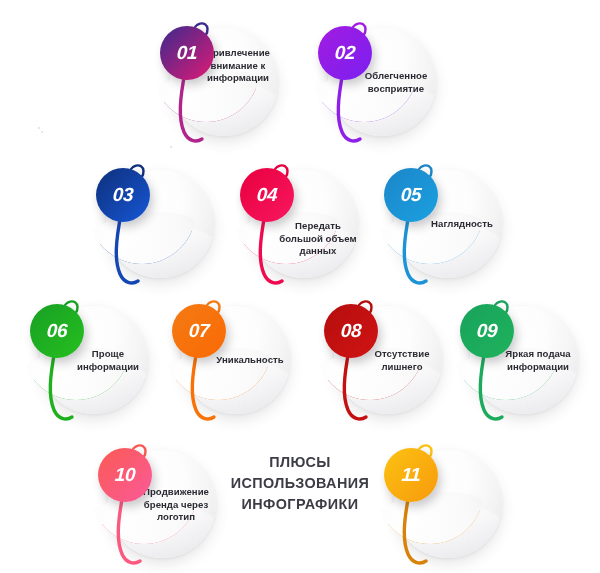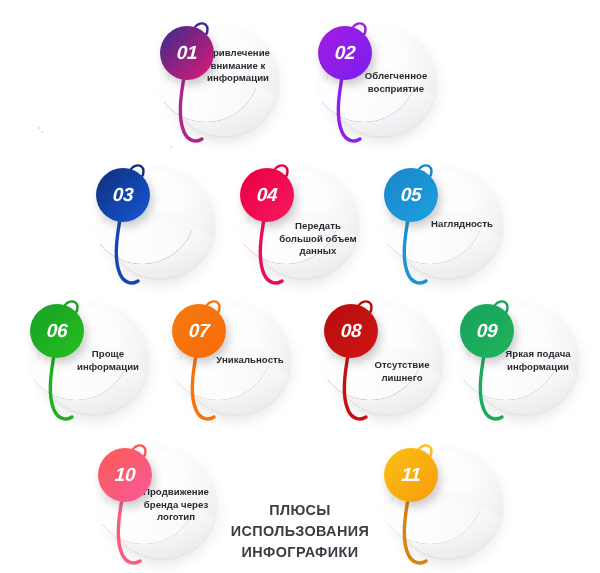--- a/index.html
+++ b/index.html
@@ -149,21 +149,20 @@
     left: 222px;
     top: 452px;
     width: 156px;
     text-align: center;
     color: #3c3c44;
     font-size: 14.4px;
     line-height: 21px;
     font-weight: 700;
     letter-spacing: .4px;
     white-space: pre-line;
-    margin-top: 48px;
   }
 
   
   .speck {
     position: absolute;
     width: 2px; height: 2px;
     background: #dfdfe4;
     border-radius: 50%;
   }
 </style>
@@ -301,21 +300,21 @@
       <div class="mask"></div>
     </div>
     <div class="pin">
       <svg viewBox="0 0 140 140" xmlns="http://www.w3.org/2000/svg">
         <path class="hook" fill="none" stroke-width="2.4" stroke-linecap="round" d="M 41 20 C 41 8, 55 6, 55.5 15 C 56 23, 47 26, 42.5 32" stroke="#b50d0d"></path>
         <path class="stem" fill="none" stroke-width="3.4" stroke-linecap="round" d="M 33 58 C 28 84, 26 104, 32 118 C 36 127, 44 129, 50 125" stroke="#c41010"></path>
       </svg>
     </div>
     <div class="bubble" style="background: linear-gradient(135deg, rgb(181, 13, 13) 0%, rgb(209, 20, 20) 100%);"></div>
     <div class="num">08</div>
-    <div class="label" style="top: 56px; margin-top: 11px;">Отсутствие
+    <div class="label" style="top: 56px;">Отсутствие
 лишнего</div>
   </div>
       <div class="item" style="left: 452px; top: 292px;">
     <div class="sphere"></div>
     <div class="crescent">
       <div class="band" style="background: linear-gradient(100deg, rgb(24, 163, 92) 0%, rgb(28, 171, 91) 45%, rgb(31, 178, 92) 100%);"></div>
       <div class="mask"></div>
     </div>
     <div class="pin">
       <svg viewBox="0 0 140 140" xmlns="http://www.w3.org/2000/svg">

